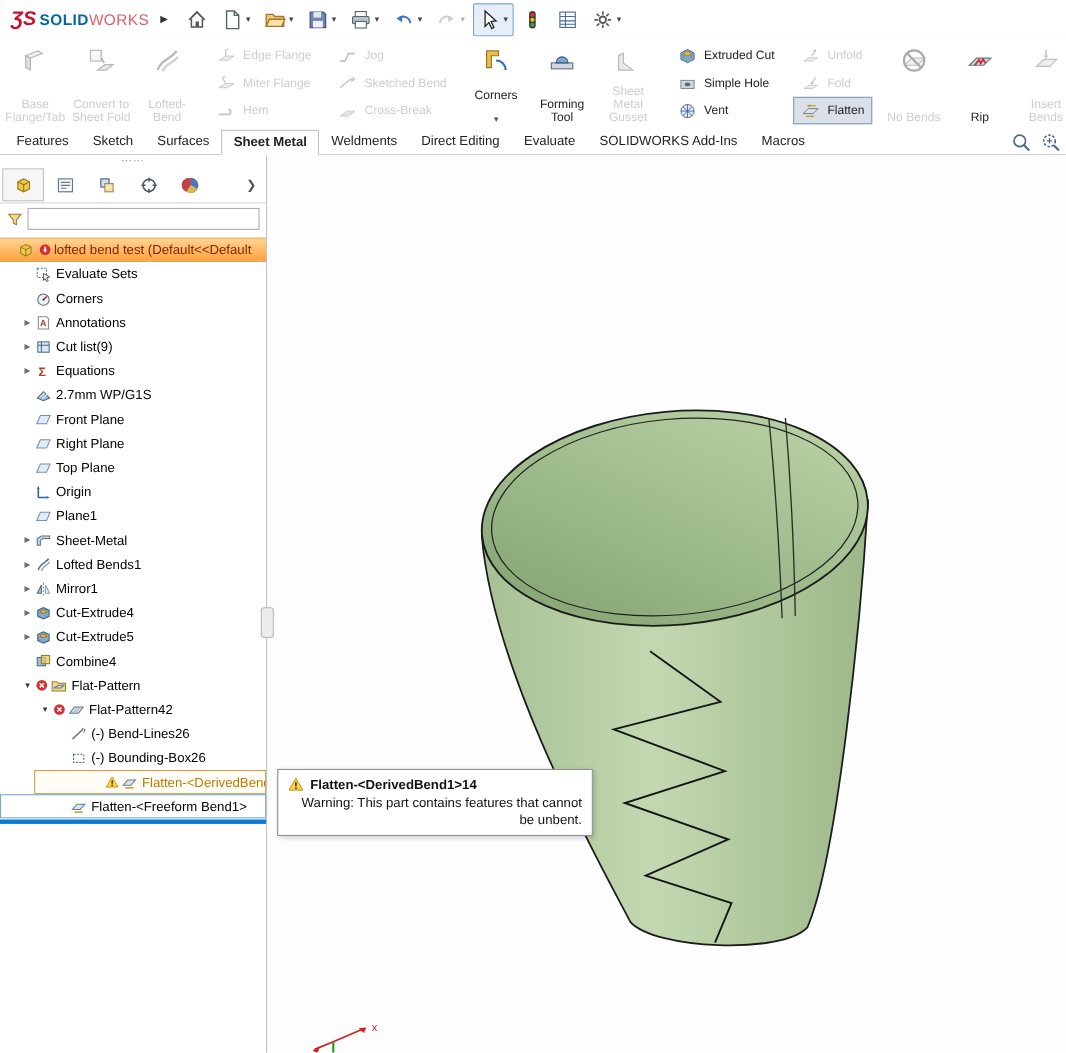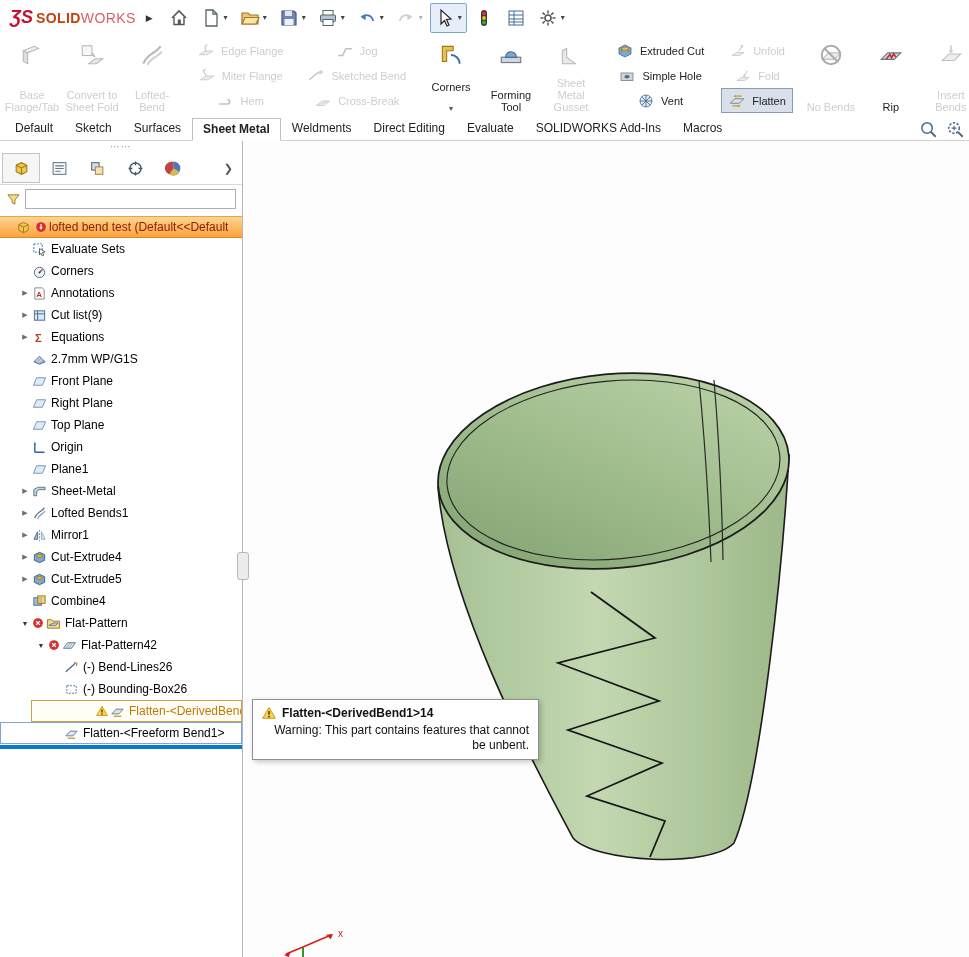--- a/index.html
+++ b/index.html
@@ -6,37 +6,37 @@
   body{width:969px;height:957px;overflow:hidden;position:relative;background:#fff;
        font-family:"Liberation Sans","DejaVu Sans",sans-serif;font-size:12px;color:#111;}
   .icn{display:inline-flex;align-items:center;justify-content:center;}
   .icn svg{width:20px;height:20px;display:block;}
 
   
   .menubar{position:absolute;top:0;left:0;right:0;height:35px;background:#fff;
            border-bottom:1px solid #e6e6e6;display:flex;align-items:center;}
   .logo{display:flex;align-items:baseline;padding:0 4px 0 10px;white-space:nowrap;}
   .logo-ds{color:#c8102e;font-weight:bold;font-style:italic;font-size:18px;margin-right:3px;}
-  .logo-solid{color:#c2410c;font-weight:bold;font-size:14px;letter-spacing:.4px;}
+  .logo-solid{color:#0369a1;font-weight:bold;font-size:14px;letter-spacing:.4px;}
   .logo-works{color:#d9606a;font-size:14px;letter-spacing:.4px;}
   .logo-arrow{color:#333;font-size:9px;margin:0 10px 0 6px;cursor:pointer;}
   .mbtns{display:flex;align-items:center;}
   .mbtn{display:flex;align-items:center;height:28px;padding:0 4px;margin:0 1px;
         border:1px solid transparent;border-radius:2px;}
   .mbtn.pressed{border-color:#7aa7d6;background:#e6eff9;}
   .mbtn.disabled{opacity:.4;filter:grayscale(1);}
   .caret{font-size:8px;color:#444;margin-left:3px;}
 
   
   .ribbon{position:absolute;top:35px;left:0;right:0;height:82px;background:#fff;
           display:flex;align-items:stretch;padding:1px 2px;box-sizing:border-box;}
   .rsep{width:1px;background:#dcdcdc;margin:4px 3px;}
   .rgroup{display:flex;}
   .rgroup.big{flex-direction:row;align-items:stretch;}
-  .rgroup.stack{flex-direction:column;justify-content:flex-start;padding:3px 2px;align-items:center;}
+  .rgroup.stack{flex-direction:column;justify-content:flex-start;padding:3px 2px;}
   .rbig{width:60px;display:flex;flex-direction:column;align-items:center;text-align:center;
         padding:5px 1px 2px;border:1px solid transparent;box-sizing:border-box;justify-content:space-between;}
   .rbig .icn svg{width:26px;height:26px;}
   .rlabel{font-size:11px;line-height:12px;color:#222;margin-top:3px;}
   .rcaret{font-size:8px;color:#555;margin-top:2px;}
   .rsmall{display:flex;align-items:center;height:24px;padding:0 6px;border:1px solid transparent;}
   .rsmall .icn svg{width:18px;height:18px;}
   .rsmall .rlabel{white-space:nowrap;margin:0 0 0 6px;}
   .rsmall.pressed{background:#d9e0e9;border-color:#8a9cb0;}
   .disabled{filter:grayscale(1);opacity:.5;}
@@ -417,21 +417,21 @@
             <path d="M12 3 V9" stroke="#c89a2a" stroke-width="1.5"></path>
             <path d="M12 10.5 l-2.2 -3 h4.4 Z" fill="#c89a2a"></path>
           </svg>
         </span>
         <span class="rlabel">Insert Bends</span>
       </div>
     </div>
   </div>
 
 <div class="tabbar">
-    <div class="tab">Default</div>
+    <div class="tab">Features</div>
     <div class="tab">Sketch</div>
     <div class="tab">Surfaces</div>
     <div class="tab active">Sheet Metal</div>
     <div class="tab">Weldments</div>
     <div class="tab">Direct Editing</div>
     <div class="tab">Evaluate</div>
     <div class="tab">SOLIDWORKS Add-Ins</div>
     <div class="tab">Macros</div>
   </div>
 <div class="magnifiers">

